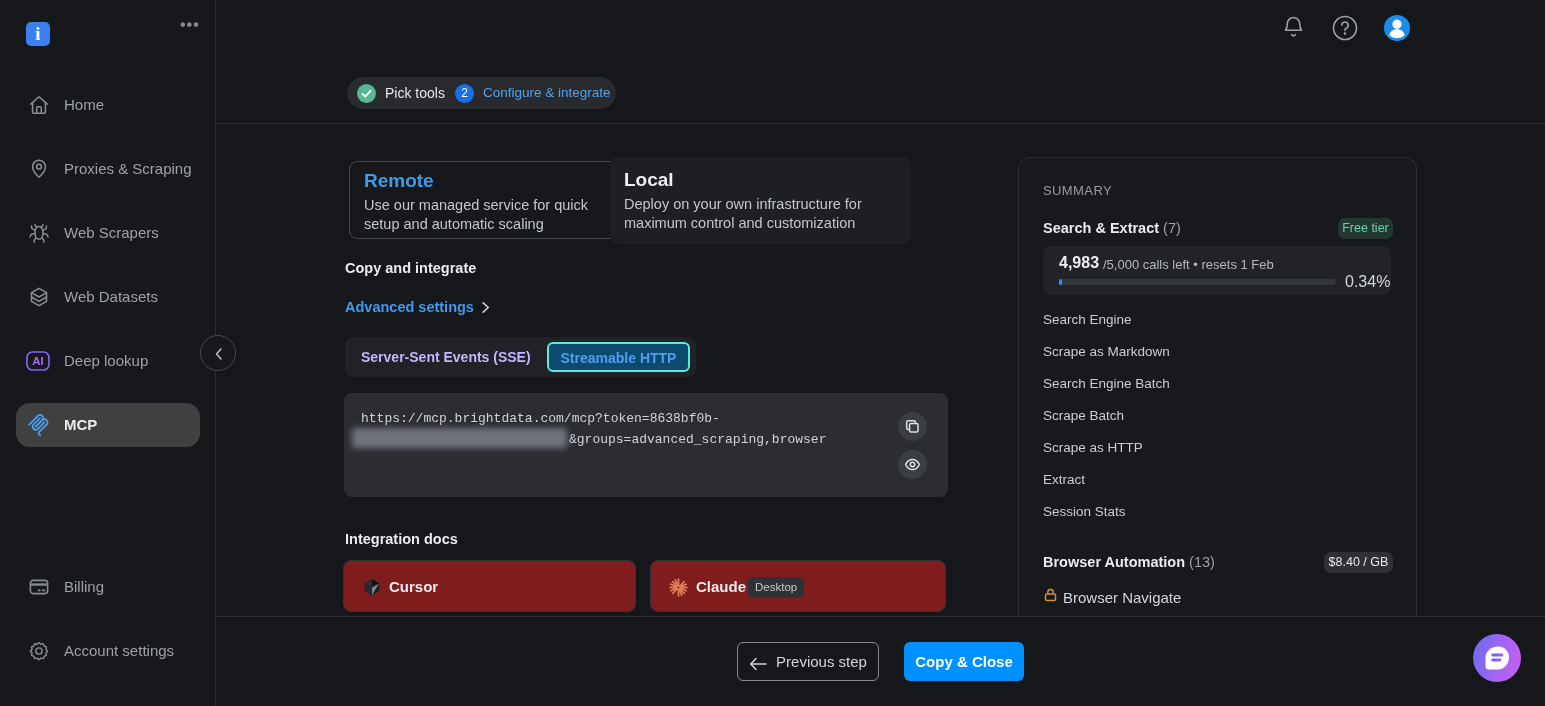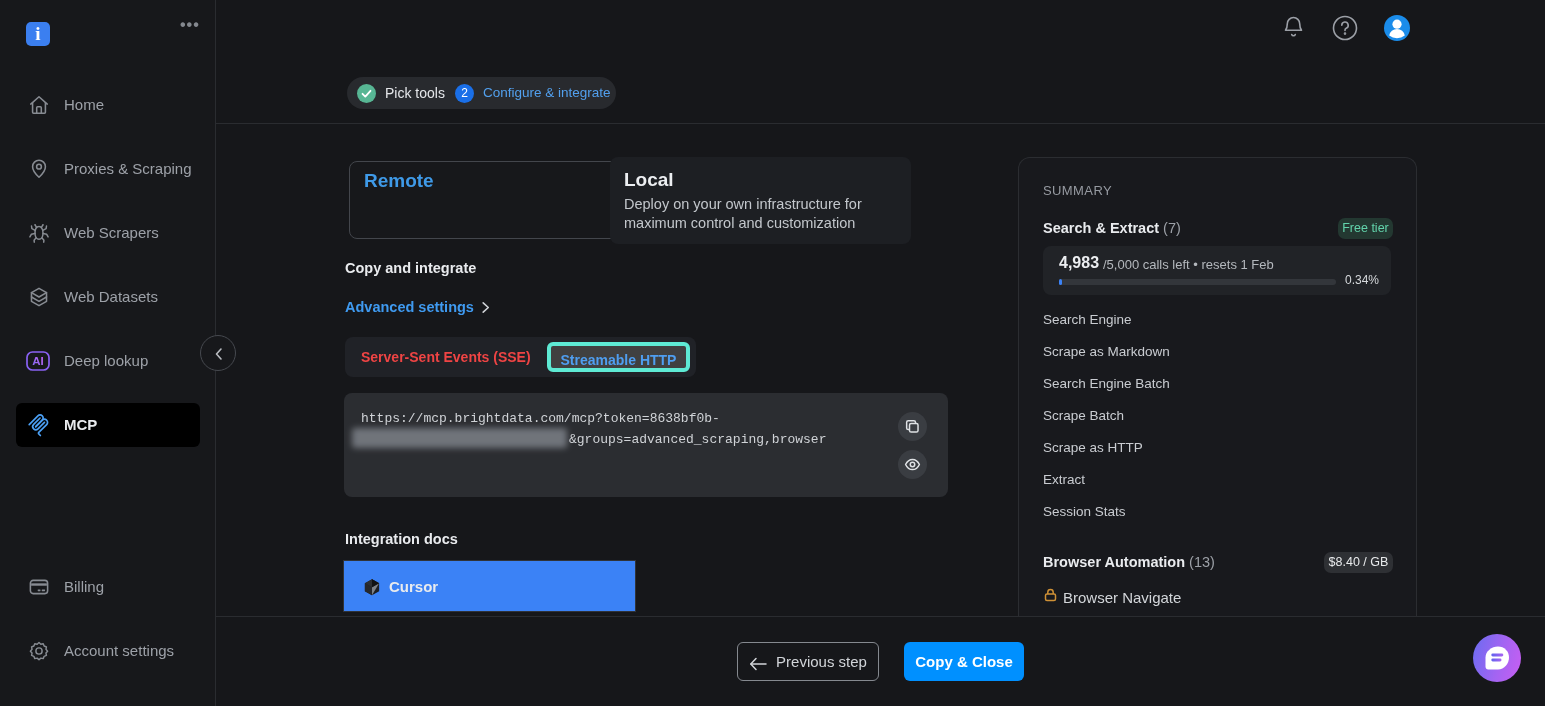--- a/index.html
+++ b/index.html
@@ -7,21 +7,21 @@
 body { font-family:"Liberation Sans", sans-serif; }
 #app { position:relative; width:1545px; height:706px; background:#16171a; overflow:hidden; }
 
 
 #sidebar { position:absolute; left:0; top:0; width:216px; height:706px; background:#17181b; border-right:1px solid #2a2c30; }
 #logo { position:absolute; left:26px; top:22px; width:24px; height:24px; background:#3b7ff0; border-radius:5px; color:#fff; font-family:"Liberation Serif", serif; font-weight:bold; font-size:19px; text-align:center; line-height:24px; }
 #dots { position:absolute; left:180px; top:16px; color:#84888f; font-size:16px; letter-spacing:1px; font-weight:bold; }
 .navitem { position:absolute; left:16px; width:184px; height:44px; }
 .navitem .ic { position:absolute; left:12px; top:11px; width:22px; height:22px; }
 .navitem .lbl { position:absolute; left:48px; top:0; line-height:44px; font-size:15px; color:#9da1a8; }
-#nav-mcp { background:#000000; border-radius:6px; }
+#nav-mcp { background:#404040; border-radius:14px; }
 #nav-mcp .lbl { color:#e9ebee; font-weight:bold; }
 #collapse { position:absolute; left:200px; top:335px; width:36px; height:36px; border:1px solid #46494f; border-radius:50%; background:#17181b; z-index:5; }
 #collapse svg { position:absolute; left:9px; top:9px; }
 
 
 .topic { position:absolute; top:15px; }
 
 
 #stepper { position:absolute; left:347px; top:77px; width:269px; white-space:nowrap; height:32px; background:#282a2e; border-radius:16px; }
 #step1c { position:absolute; left:10px; top:7px; width:19px; height:19px; border-radius:50%; background:#57b694; }
@@ -41,54 +41,54 @@
 #card-local .mode-desc { left:14px; top:38px; }
 .mode-title { position:absolute; font-size:19px; font-weight:bold; }
 .mode-desc { position:absolute; font-size:14.5px; line-height:19px; color:#c3c7cc; }
 
 #copyintegrate { position:absolute; left:345px; top:260px; font-size:14.5px; font-weight:bold; color:#e9ebee; }
 #advanced { position:absolute; left:345px; top:299px; font-size:14.5px; font-weight:bold; color:#3f9af0; }
 #advchev { position:absolute; left:479px; top:298px; }
 
 
 #tabbar { position:absolute; left:345px; top:337px; width:351px; height:40px; background:#202227; border-radius:8px; }
-#tab1 { position:absolute; left:16px; top:0; line-height:40px; font-size:14px; font-weight:bold; color:#ef4444; }
-#tab2 { position:absolute; left:202px; top:5px; width:143px; height:30px; border:4px solid #5eead4; border-radius:6px; background:#404040; color:#4f9ef0; font-size:14px; font-weight:bold; text-align:center; line-height:28px; }
+#tab1 { position:absolute; left:16px; top:0; line-height:40px; font-size:14px; font-weight:bold; color:#c4b5fd; }
+#tab2 { position:absolute; left:202px; top:5px; width:143px; height:30px; border:2px solid #5eead4; border-radius:6px; background:#0c4a6e; color:#4f9ef0; font-size:14px; font-weight:bold; text-align:center; line-height:28px; }
 
 
 #codeblock { position:absolute; left:344px; top:393px; width:604px; height:104px; background:#2b2d31; border-radius:8px; }
 #codeline1 { position:absolute; left:17px; top:18px; font-family:"Liberation Mono", monospace; font-size:13px; color:#d0d3d7; }
 #codeline2 { position:absolute; left:225px; top:39px; font-family:"Liberation Mono", monospace; font-size:13px; color:#d0d3d7; }
 #blur { position:absolute; left:8px; top:35px; width:215px; height:20px; background:#787c83; border-radius:3px; filter:blur(3px); opacity:0.9; }
 .codebtn { position:absolute; left:554px; width:29px; height:29px; background:#3a3d42; border-radius:50%; }
 #copybtn { top:19px; }
 #eyebtn { top:57px; }
 .codebtn svg { position:absolute; left:6px; top:6px; }
 
 
 #intdocs { position:absolute; left:345px; top:531px; font-size:14.5px; font-weight:bold; color:#e9ebee; }
-.intcard { position:absolute; top:560px; height:52px; border:1px solid #303338; border-radius:0; background:#3b82f6;text-decoration:underline; }
+.intcard { position:absolute; top:560px; height:52px; border:1px solid #303338; border-radius:8px; background:#7f1d1d;text-decoration:underline; }
 #card-cursor { left:343px; width:293px; }
 #card-claude { left:650px; width:296px; }
 .intcard .logo { position:absolute; left:16px; top:17px; width:18px; height:18px; }
 .intcard .name { position:absolute; left:45px; top:0; line-height:52px; font-size:15px; font-weight:bold; color:#e9ebee; }
 #desktopbadge { position:absolute; left:97px; top:16px; height:21px; padding:0 7px; background:#2e3135; border-radius:5px; color:#c6c9ce; font-size:11.5px; line-height:21px; }
 
 
 #panel { position:absolute; left:1018px; top:157px; width:399px; height:459px; border:1px solid #2b2d31; border-bottom:none; border-radius:12px 12px 0 0; background:#18191d; }
 #summary { position:absolute; left:24px; top:25px; font-size:13px; color:#969aa1; letter-spacing:0.4px; }
 .sechead { position:absolute; left:24px; font-size:14.5px; white-space:nowrap; font-weight:bold; color:#e9ebee; }
 .sechead span { font-weight:normal; color:#9ca0a7; }
 #freetier { position:absolute; left:319px; top:60px; width:55px; height:21px; background:#233831; border-radius:7px; color:#62d3ab; font-size:12.5px; text-align:center; line-height:21px; }
 #usagebox { position:absolute; left:24px; top:88px; width:348px; height:49px; background:#212327; border-radius:8px; }
 #usagenum { position:absolute; left:16px; top:8px; font-size:16px; font-weight:bold; color:#eceef1; }
 #usagerest { position:absolute; left:60px; top:11px; font-size:13px; color:#b4b8bd; }
 #track { position:absolute; left:16px; top:33px; width:277px; height:6px; background:#33363b; border-radius:3px; }
 #fill { position:absolute; left:0; top:0; width:3px; height:6px; background:#3b82f6; border-radius:3px; }
-#pct { position:absolute; left:302px; top:27px; font-size:12px; color:#d6d9dc; }
+#pct { position:absolute; left:302px; top:27px; font-size:16px; color:#d6d9dc; }
 .toolitem { position:absolute; left:24px; font-size:13.5px; color:#c9ccd1; }
 #gbbadge { position:absolute; left:305px; top:394px; width:69px; height:21px; background:#2e3034; border-radius:7px; color:#e8eaec; font-size:12.5px; text-align:center; line-height:21px; }
 #bnav { position:absolute; left:44px; top:431px; font-size:15px; color:#d3d6da; }
 #locki { position:absolute; left:25px; top:430px; }
 
 
 #prevbtn { position:absolute; left:737px; top:642px; width:142px; height:39px; border:1px solid #85898f; border-radius:6px; color:#d2d5d9; font-size:15px; text-align:center; line-height:37px; }
 #prevbtn svg { vertical-align:-4px; margin-right:9px; }
 #closebtn { position:absolute; left:904px; top:642px; width:120px; height:39px; background:#0090ff; border-radius:6px; color:#fff; font-size:15px; font-weight:bold; text-align:center; line-height:39px; }
 
@@ -209,20 +209,21 @@
         </svg></div>
     <div id="step1t">Pick tools</div>
     <div id="step2c">2</div>
     <div id="step2t">Configure &amp; integrate</div>
   </div>
 
   <div id="topdivider"></div>
 
   <div id="card-remote">
     <div class="mode-title" style="color:#3f9ae8;">Remote</div>
+    <div class="mode-desc">Use our managed service for quick<br>setup and automatic scaling</div>
   </div>
   <div id="card-local">
     <div class="mode-title" style="color:#eceef1;">Local</div>
     <div class="mode-desc">Deploy on your own infrastructure for<br>maximum control and customization</div>
   </div>
 
   <div id="copyintegrate">Copy and integrate</div>
   <div id="advanced">Advanced settings</div>
   <svg id="advchev" width="13" height="19" viewBox="0 0 14 20" fill="none" stroke="#cfd2d6" stroke-width="1.7" stroke-linecap="round" stroke-linejoin="round">
       <path d="M4.5 5 L10 10 L4.5 15"></path>
@@ -254,20 +255,27 @@
   <div id="intdocs">Integration docs</div>
   <div class="intcard" id="card-cursor">
     <svg class="logo" style="left:19px;top:16px;width:18px;height:20px;" viewBox="0 0 24 24">
         <path d="M12 1.5 L21.5 7 V17.5 L12 23 L2.5 17.5 V7 Z" fill="#1d1f22"></path>
         <path d="M12 1.5 L21.5 7 L12 12.2 L2.5 7 Z" fill="#2c2f33"></path>
         <path d="M2.5 7 L12 12.2 V23 L2.5 17.5 Z" fill="#26282c"></path>
         <path d="M21.5 7 L12 12.2 V23 Z" fill="#7d8187"></path>
         <path d="M12 1.5 L21.5 7 L12 12.2 Z" fill="#111214"></path>
       </svg>
     <div class="name">Cursor</div>
+  </div>
+  <div class="intcard" id="card-claude">
+    <svg class="logo" style="left:17px;top:16px;width:21px;height:21px;" viewBox="0 0 24 24" stroke="#dd7a57" stroke-width="2.1" stroke-linecap="round">
+        <path d="M12 2.6 V10 M12 14 V21.4 M2.6 12 H10 M14 12 H21.4 M5.4 5.4 L10.6 10.6 M13.4 13.4 L18.6 18.6 M5.4 18.6 L10.6 13.4 M13.4 10.6 L18.6 5.4 M8.3 3.3 L10.9 9.5 M13.1 14.5 L15.7 20.7 M3.3 15.7 L9.5 13.1 M14.5 10.9 L20.7 8.3 M3.3 8.3 L9.5 10.9 M14.5 13.1 L20.7 15.7"></path>
+      </svg>
+    <div class="name">Claude</div>
+    <div id="desktopbadge">Desktop</div>
   </div>
 
   <div id="panel">
     <div id="summary">SUMMARY</div>
     <div class="sechead" style="top:62px;">Search &amp; Extract <span>(7)</span></div>
     <div id="freetier">Free tier</div>
     <div id="usagebox">
       <div id="usagenum">4,983</div>
       <div id="usagerest">/5,000 calls left • resets 1 Feb</div>
       <div id="track">

